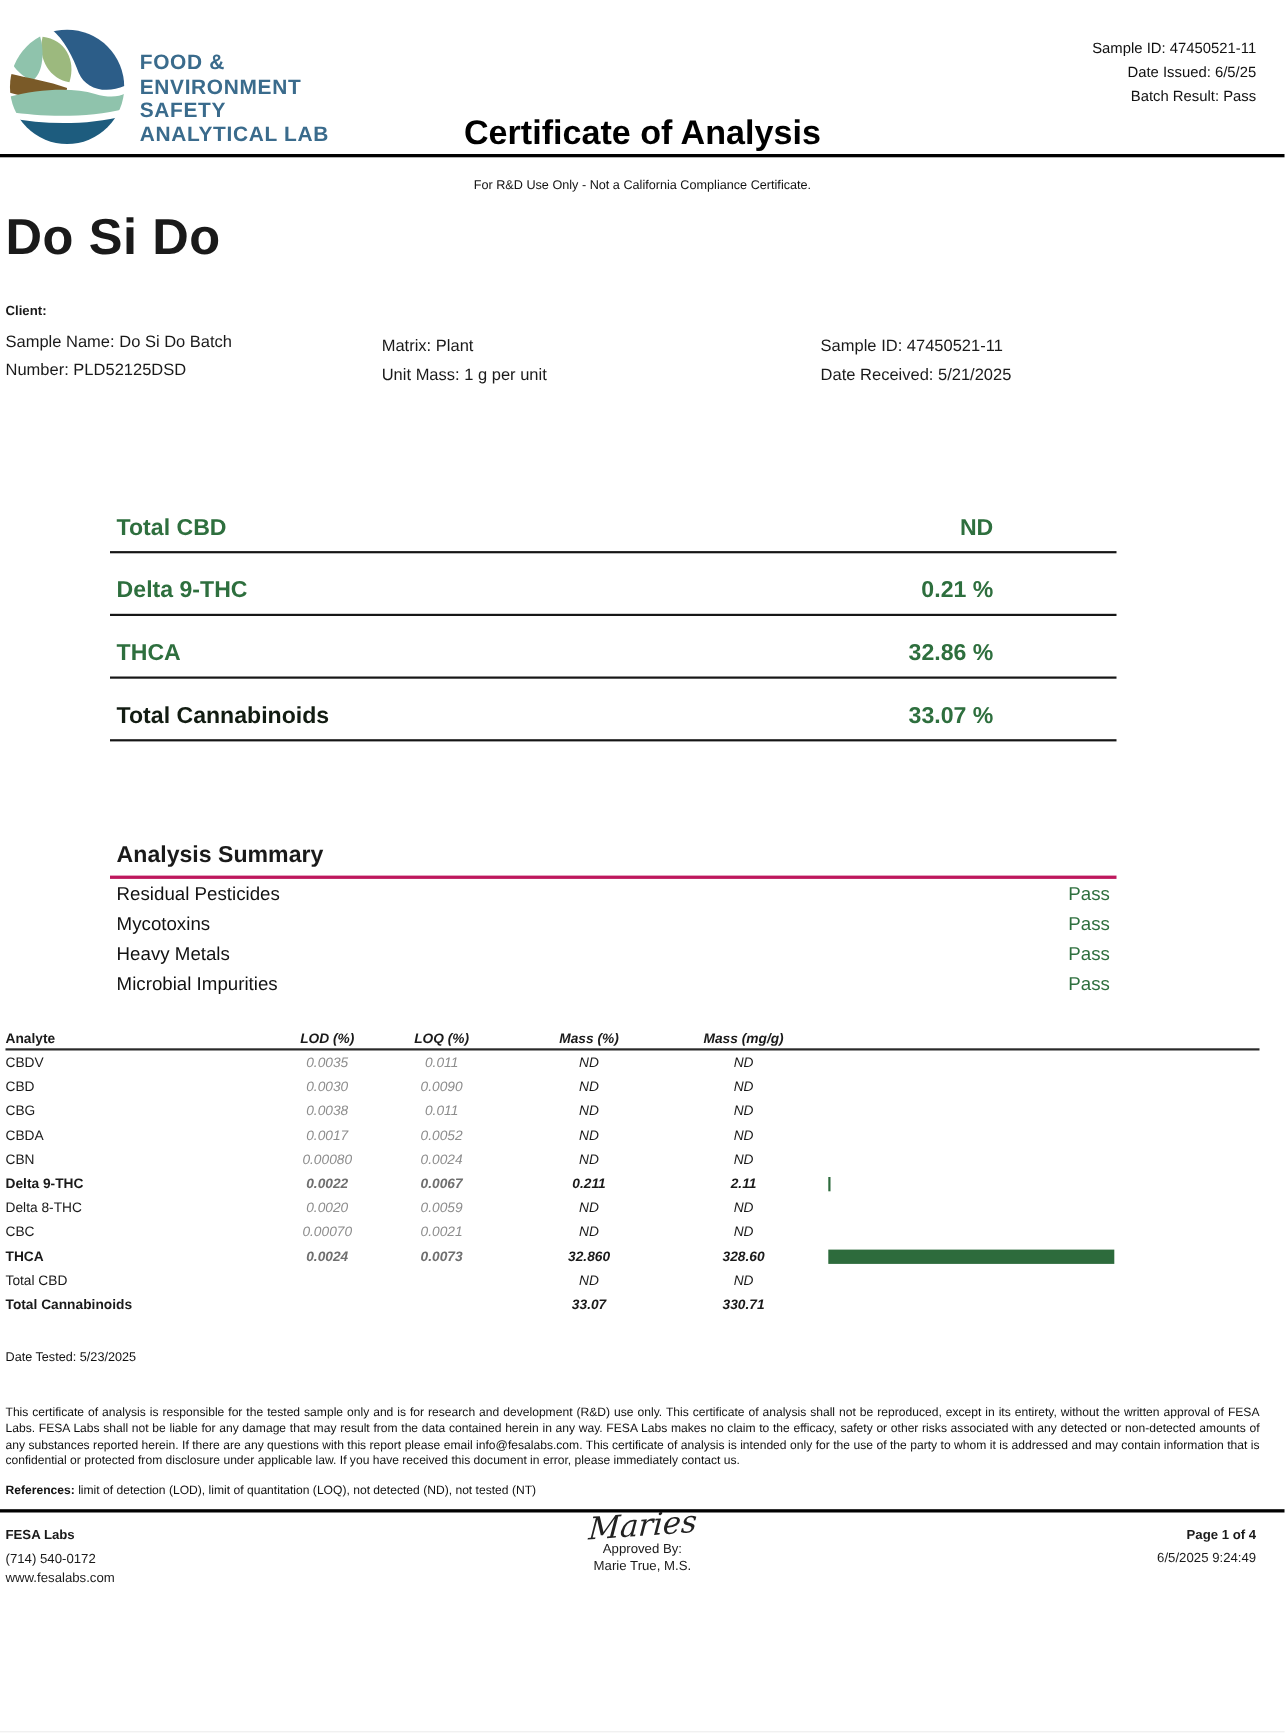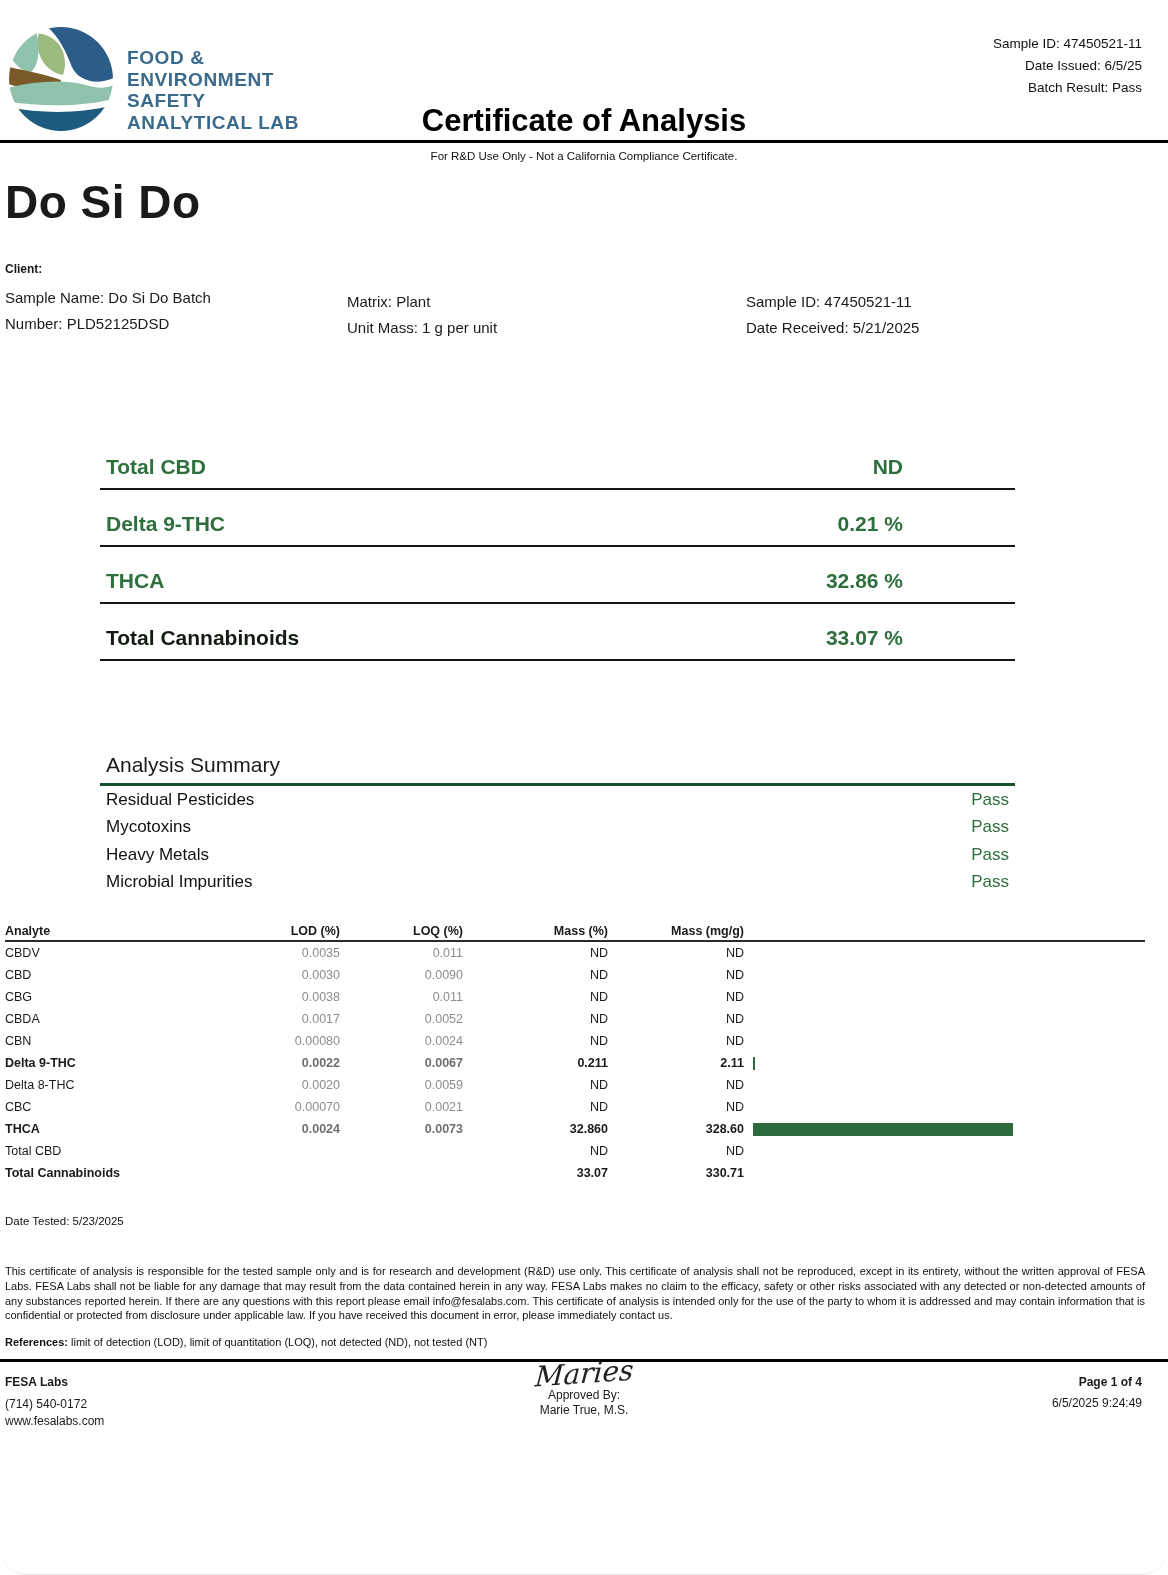--- a/index.html
+++ b/index.html
@@ -1,71 +1,71 @@
 <!DOCTYPE html>
 <html><head>
 <meta charset="utf-8">
 <style>
   * { margin:0; padding:0; box-sizing:border-box; }
   html,body { background:#fff; }
   .page {
     width:1168px; height:1575px; margin:0 auto; background:#ffffff;
     font-family:"Liberation Sans", sans-serif; color:#1a1a1a; position:relative;
-    overflow:hidden; border-bottom:1px solid #e8e8e8;border-radius:27px;
+    overflow:hidden; border-bottom:1px solid #e8e8e8;
   }
   
   .header { position:relative; height:143px; border-bottom:3px solid #000; }
   .logo { position:absolute; left:8px; top:26px; width:106px; height:106px; }
   .labname {
     position:absolute; left:127px; top:47px; color:#3a6b8c; font-weight:bold;
     font-size:19px; line-height:21.5px; letter-spacing:0.6px;
   }
   .cert-title {
     position:absolute; left:0; right:0; bottom:1px; text-align:center;
     font-size:31px; font-weight:bold; color:#000;
   }
   .header-right {
     position:absolute; right:26px; top:33px; text-align:right;
     font-size:13.5px; line-height:22px; color:#111;
   }
-  .subtitle { text-align:center; font-size:11.5px; margin-top:7px; color:#111; }
+  .subtitle { text-align:center; font-size:11.5px; margin-top:20px; color:#111; }
   
   .product-title { font-size:46px; font-weight:bold; margin:13px 0 0 5px; letter-spacing:0.5px; }
   .client-label { font-size:12px; font-weight:bold; margin:33px 0 0 5px; }
   .info-grid { position:relative; height:76px; font-size:15px; margin-top:9px; }
   .info-col1 { position:absolute; left:5px; top:0; width:330px; line-height:26px; }
   .info-col2 { position:absolute; left:347px; top:4px; line-height:26px; }
   .info-col3 { position:absolute; left:746px; top:4px; line-height:26px; }
   
   .summary-box { margin:72px 153px 0 100px; }
   .summary-row {
     height:57px; display:flex; justify-content:space-between; align-items:flex-end;
     padding-bottom:9px; border-bottom:2px solid #161616;
   }
   .summary-row .lbl { font-size:21px; font-weight:bold; color:#2e6f3e; padding-left:6px; }
   .summary-row.dark .lbl { color:#121c12; }
   .summary-row .val { font-size:21px; font-weight:bold; color:#2e6f3e; margin-right:112px; }
   
   .asum { margin:92px 153px 0 100px; }
-  .asum-title { font-size:21px; font-weight:normal; padding-left:6px; padding-bottom:6px; border-bottom:3px solid #14532d; }
+  .asum-title { font-size:21px; font-weight:bold; padding-left:6px; padding-bottom:6px; border-bottom:3px solid #be185d; }
   .asum-row { display:flex; justify-content:space-between; height:27.5px; align-items:center; }
   .asum-row .lbl { font-size:17px; padding-left:6px; color:#111; }
   .asum-row .res { font-size:17px; color:#2e6f3e; padding-right:6px; }
   
   .cann-head { display:flex; justify-content:space-between; margin:95px 23px 0 5px; align-items:baseline; }
   .cann-title { color:#2e6f3e; font-weight:bold; font-size:17.5px; }
   .cann-status { color:#2e6f3e; font-weight:bold; font-size:15px; }
   .ctable { margin:26px 23px 0 5px; font-size:12.5px; }
   .crow {
     display:grid; grid-template-columns:250px 85px 123px 145px 136px 1fr;
     height:22px; align-items:center;
   }
   .crow.header { font-weight:bold; height:20px; border-bottom:2px solid #2a2a2a; }
   .crow .c-analyte { text-align:left; }
-  .crow .c-num { text-align:right; }
+  .crow .c-num { text-align:center;font-style:italic; }
   .crow .c-lod, .crow .c-loq { color:#8d8d8d; }
   .crow.bold .c-analyte, .crow.bold .c-mass, .crow.bold .c-mg { font-weight:bold; }
   .crow.bold .c-lod, .crow.bold .c-loq { font-weight:bold; color:#6f6f6f; }
   .crow .c-bar { padding-left:9px; }
   .crow .bar { height:13px; background:#2d6b3c; }
   
   .note1 { font-size:11.5px; margin:31px 0 0 5px; color:#111; }
   .note2 { font-size:11.5px; margin:12px 0 0 5px; color:#111; }
   
   .disclaimer { font-size:11px; line-height:14.8px; margin:37px 23px 0 5px; color:#111; text-align:justify; }

